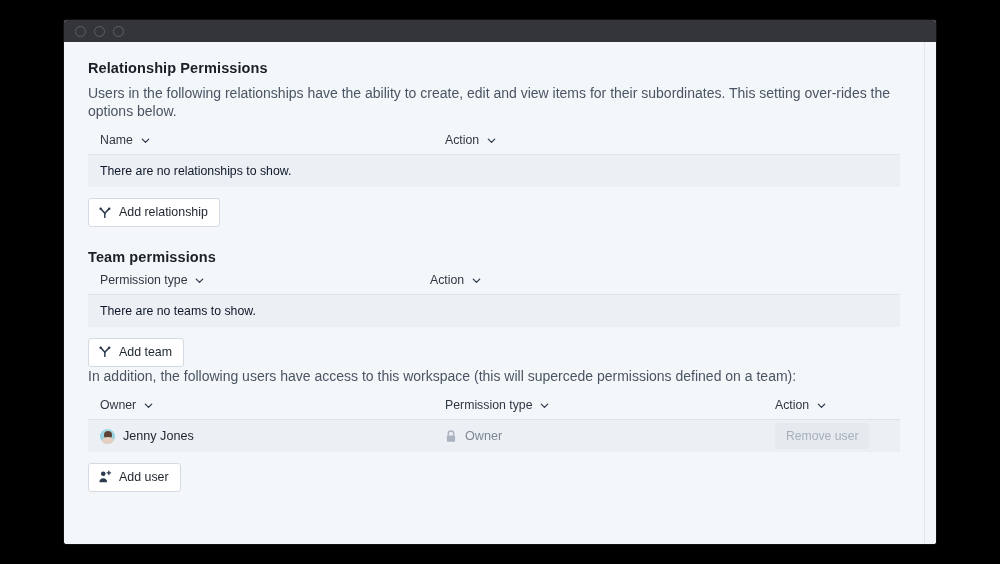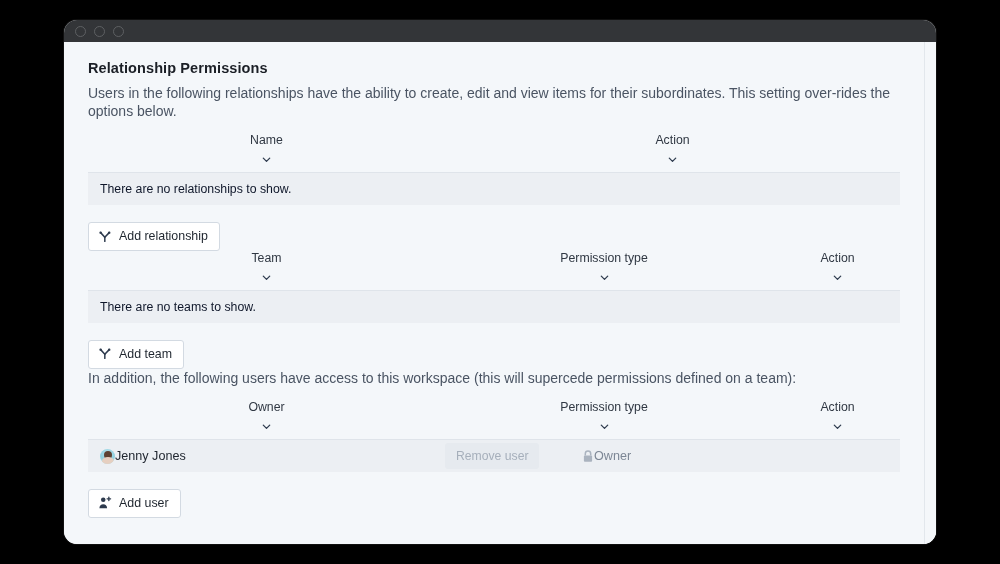--- a/index.html
+++ b/index.html
@@ -20,21 +20,21 @@
   }
 
   
   .window {
     position: absolute;
     left: 64px;
     top: 20px;
     width: 872px;
     height: 524px;
     background: #f4f7fa;
-    border-radius: 13px;
+    border-radius: 3px;
     overflow: hidden;
     box-shadow: 0 0 0 1px #101010;
   }
 
   .titlebar {
     height: 22px;
     background: #333538;
     display: flex;
     align-items: center;
     padding-left: 11px;
@@ -99,21 +99,20 @@
     border-bottom: 1px solid #dfe4ea;
   }
   .th {
     display: flex;
     align-items: center;
     gap: 7px;
     font-size: 12.3px;
     color: #303843;
     padding-left: 12px;
     box-sizing: border-box;
-    flex-direction: column;
   }
   .th .caret { display: inline-flex; }
 
   .col-a { flex: 0 0 345px; }
   .col-b { flex: 0 0 330px; }
   .col-c { flex: 1 1 auto; }
 
   .col-name { flex: 0 0 345px; }
   .col-action-2 { flex: 1 1 auto; }
 
@@ -128,21 +127,21 @@
   .data-row {
     background: #eceff3;
     display: flex;
     align-items: center;
     height: 32px;
     box-sizing: border-box;
   }
   .cell {
     display: flex;
     align-items: center;
-    gap: 0;
+    gap: 8px;
     padding-left: 12px;
     box-sizing: border-box;
     font-size: 12.6px;
     color: #222831;
   }
   .cell.muted { color: #7d8795; }
 
   .avatar {
     width: 15px;
     height: 15px;
@@ -178,21 +177,21 @@
     border: 1px solid #d3dae2;
     border-radius: 3px;
     padding: 5px 11px 5px 9px;
     font-size: 12.4px;
     color: #1e252e;
     cursor: pointer;
     line-height: 1.35;
     box-sizing: border-box;
   }
 
-  .btn-row { margin-top: 17px; }
+  .btn-row { margin-top: 11px; }
 
   .btn-disabled {
     background: #e6eaef;
     border: 1px solid #e6eaef;
     color: #a6afbb;
     cursor: default;
     padding: 4px 10px;
     font-size: 12.2px;
   }
 
@@ -245,31 +244,24 @@
                 <path d="M3 3 L7.8 8.2 L12.8 3" fill="none" stroke="#2d3a4d" stroke-width="1.7" stroke-linecap="round" stroke-linejoin="round"></path>
                 <path d="M7.8 8.2 L7.8 13" fill="none" stroke="#2d3a4d" stroke-width="1.7" stroke-linecap="round"></path>
                 <circle cx="3" cy="3" r="1.4" fill="#2d3a4d"></circle>
                 <circle cx="12.8" cy="3" r="1.4" fill="#2d3a4d"></circle>
               </svg>
             </span>
             <span>Add relationship</span>
           </button>
         </div>
 
+        <h2 class="section-title spaced">Team permissions</h2>
 
         <div class="table">
           <div class="thead">
-            <div class="th col-a">
-              <span>Team</span>
-              <span class="caret">
-                <svg width="11" height="11" viewBox="0 0 12 12">
-                    <path d="M2.5 4.5 L6 8 L9.5 4.5" fill="none" stroke="#2d3a4d" stroke-width="1.4" stroke-linecap="round" stroke-linejoin="round"></path>
-                  </svg>
-              </span>
-            </div>
             <div class="th col-b">
               <span>Permission type</span>
               <span class="caret">
                 <svg width="11" height="11" viewBox="0 0 12 12">
                     <path d="M2.5 4.5 L6 8 L9.5 4.5" fill="none" stroke="#2d3a4d" stroke-width="1.4" stroke-linecap="round" stroke-linejoin="round"></path>
                   </svg>
               </span>
             </div>
             <div class="th col-c">
               <span>Action</span>
@@ -325,33 +317,33 @@
                   </svg>
               </span>
             </div>
           </div>
 
           <div class="data-row">
             <div class="cell col-a">
               <span class="avatar"></span>
               <span>Jenny Jones</span>
             </div>
-            <div class="cell col-c">
-              <button class="btn btn-disabled" disabled="">
-                <span>Remove user</span>
-              </button>
-            </div>
             <div class="cell col-b muted">
               <span>
                 <svg width="12" height="13" viewBox="0 0 12 13">
                   <path d="M3.3 5.6 V3.7 a2.7 2.7 0 0 1 5.4 0 V5.6" fill="none" stroke="#aab3bf" stroke-width="1.5"></path>
                   <rect x="1.9" y="5.5" width="8.2" height="6.2" rx="1" fill="#aab3bf"></rect>
                 </svg>
               </span>
               <span>Owner</span>
+            </div>
+            <div class="cell col-c">
+              <button class="btn btn-disabled" disabled="">
+                <span>Remove user</span>
+              </button>
             </div>
           </div>
         </div>
 
         <div class="btn-row">
           <button class="btn">
             <span>
               <svg width="14" height="14" viewBox="0 0 16 16">
                 <circle cx="6" cy="4.3" r="2.6" fill="#2d3a4d"></circle>
                 <path d="M1.6 14 c0-2.8 2-4.6 4.4-4.6 s4.4 1.8 4.4 4.6 z" fill="#2d3a4d"></path>

